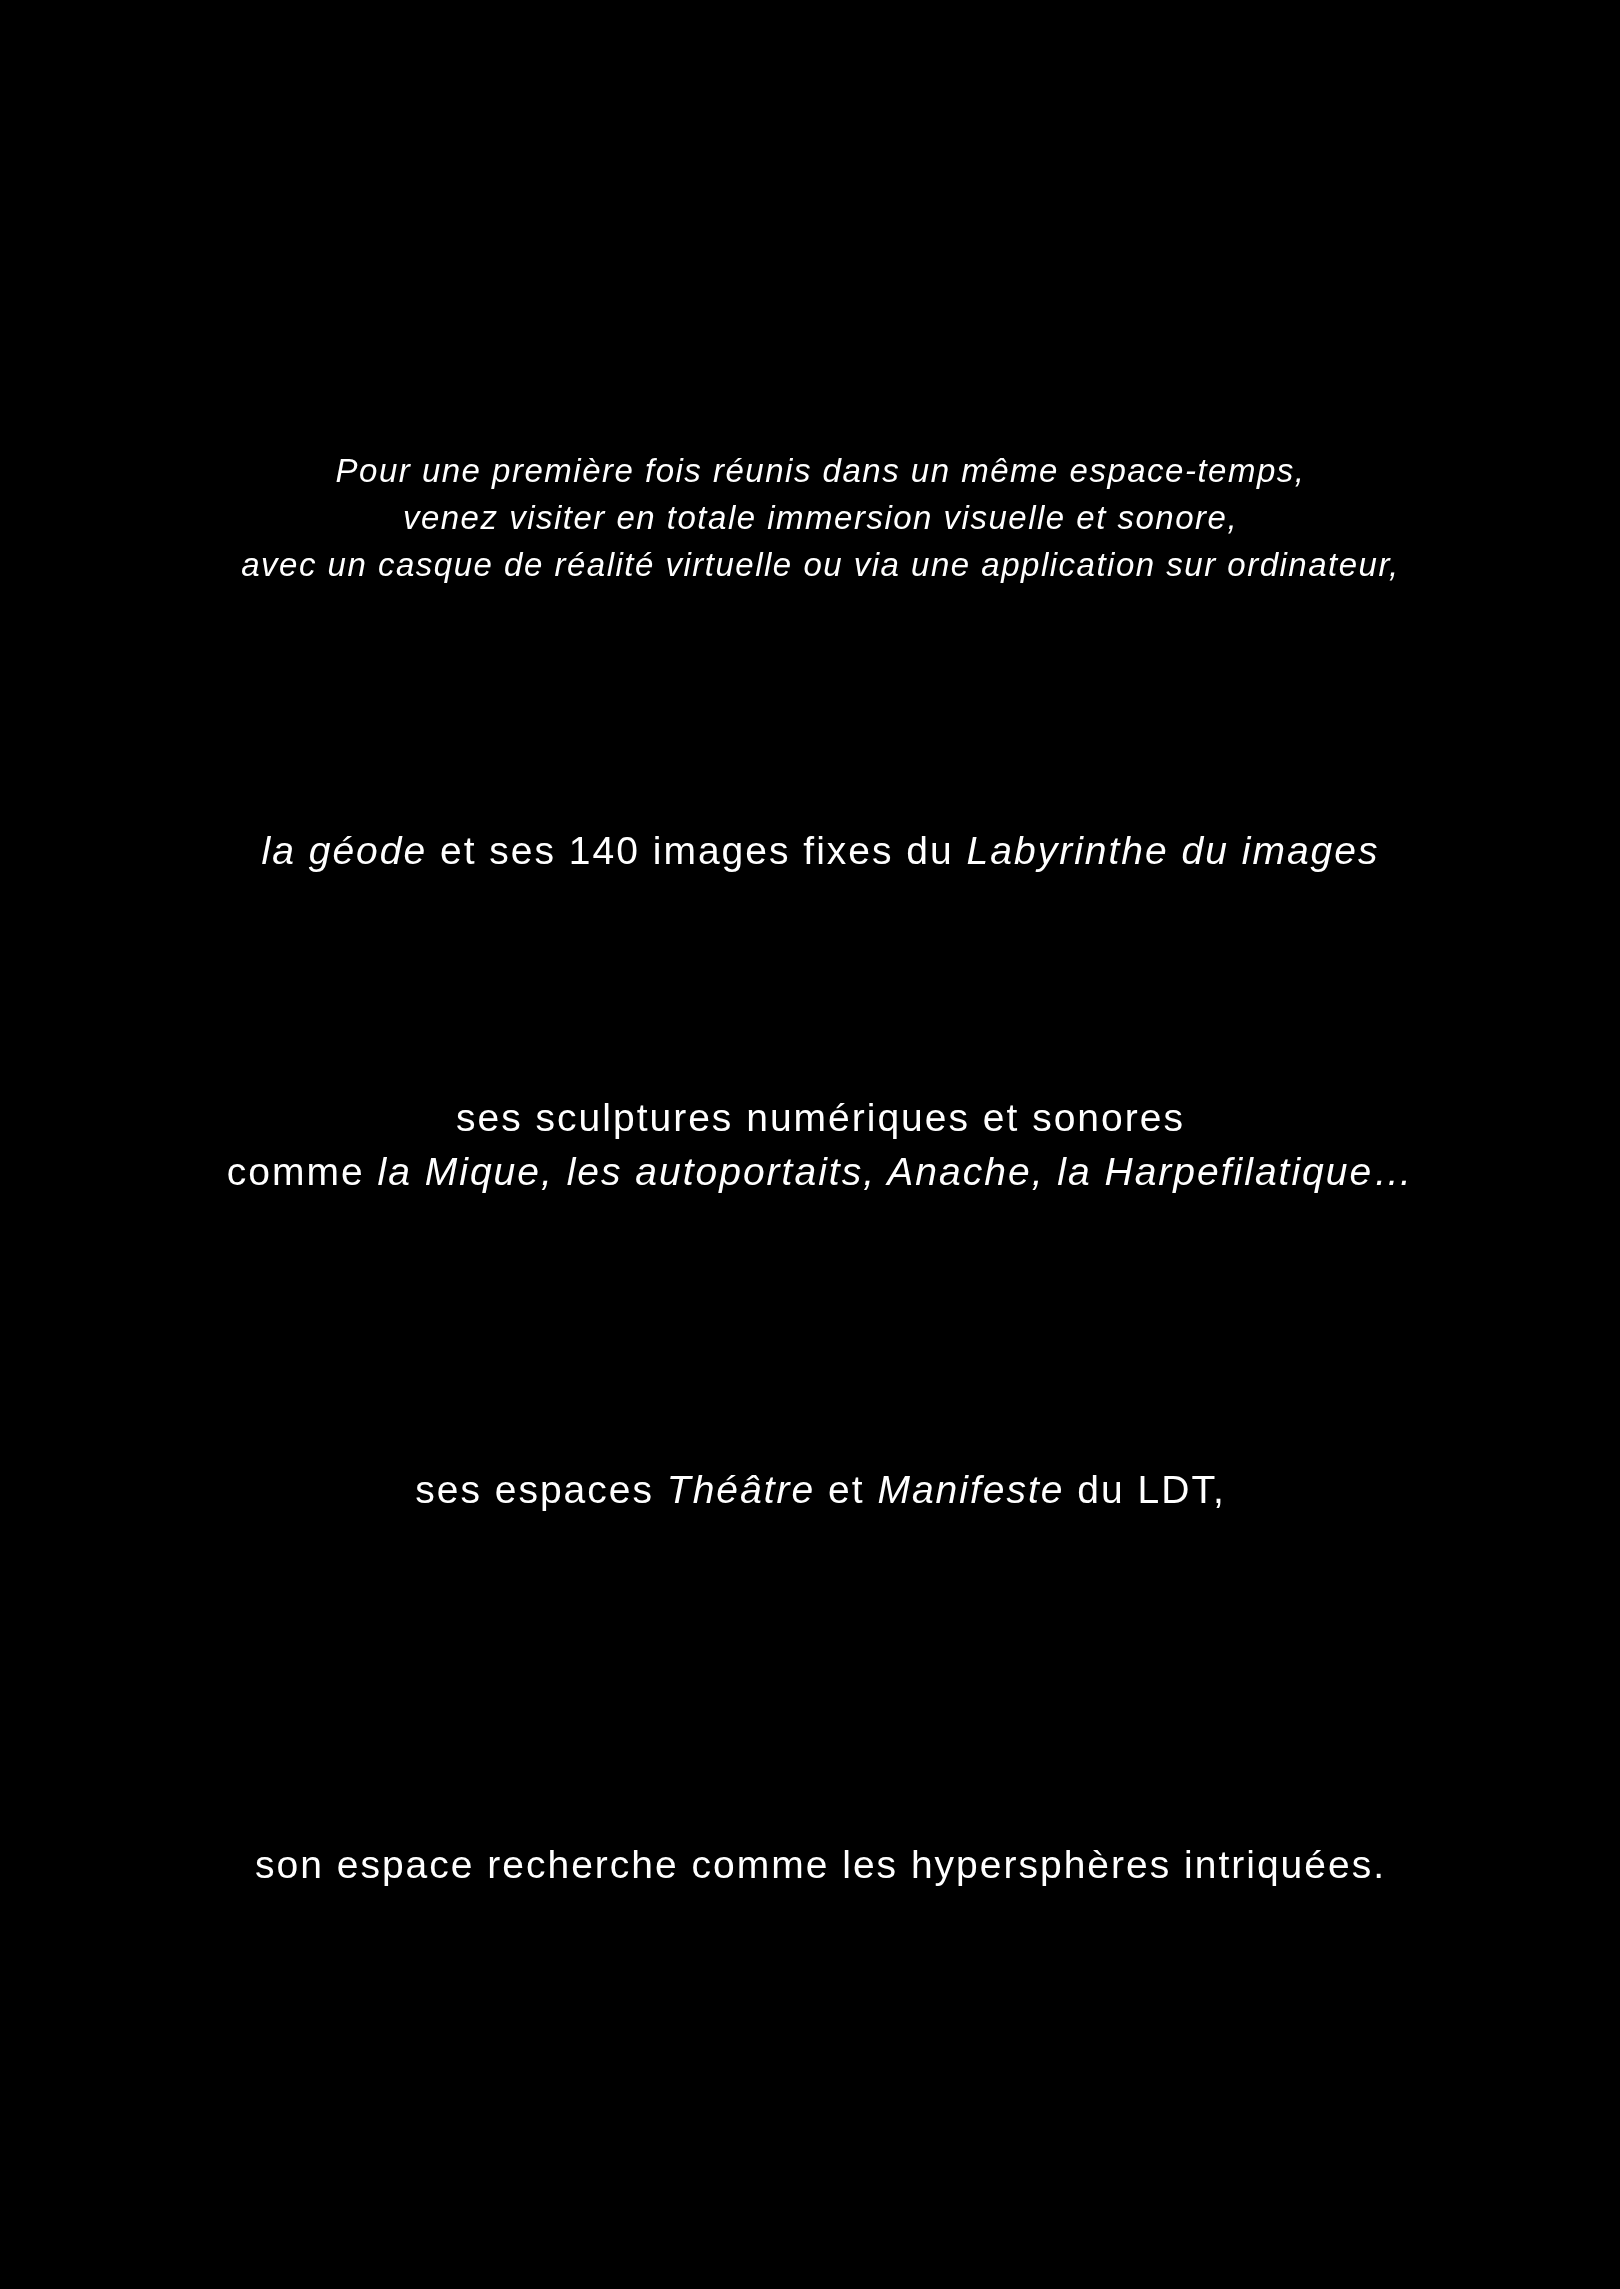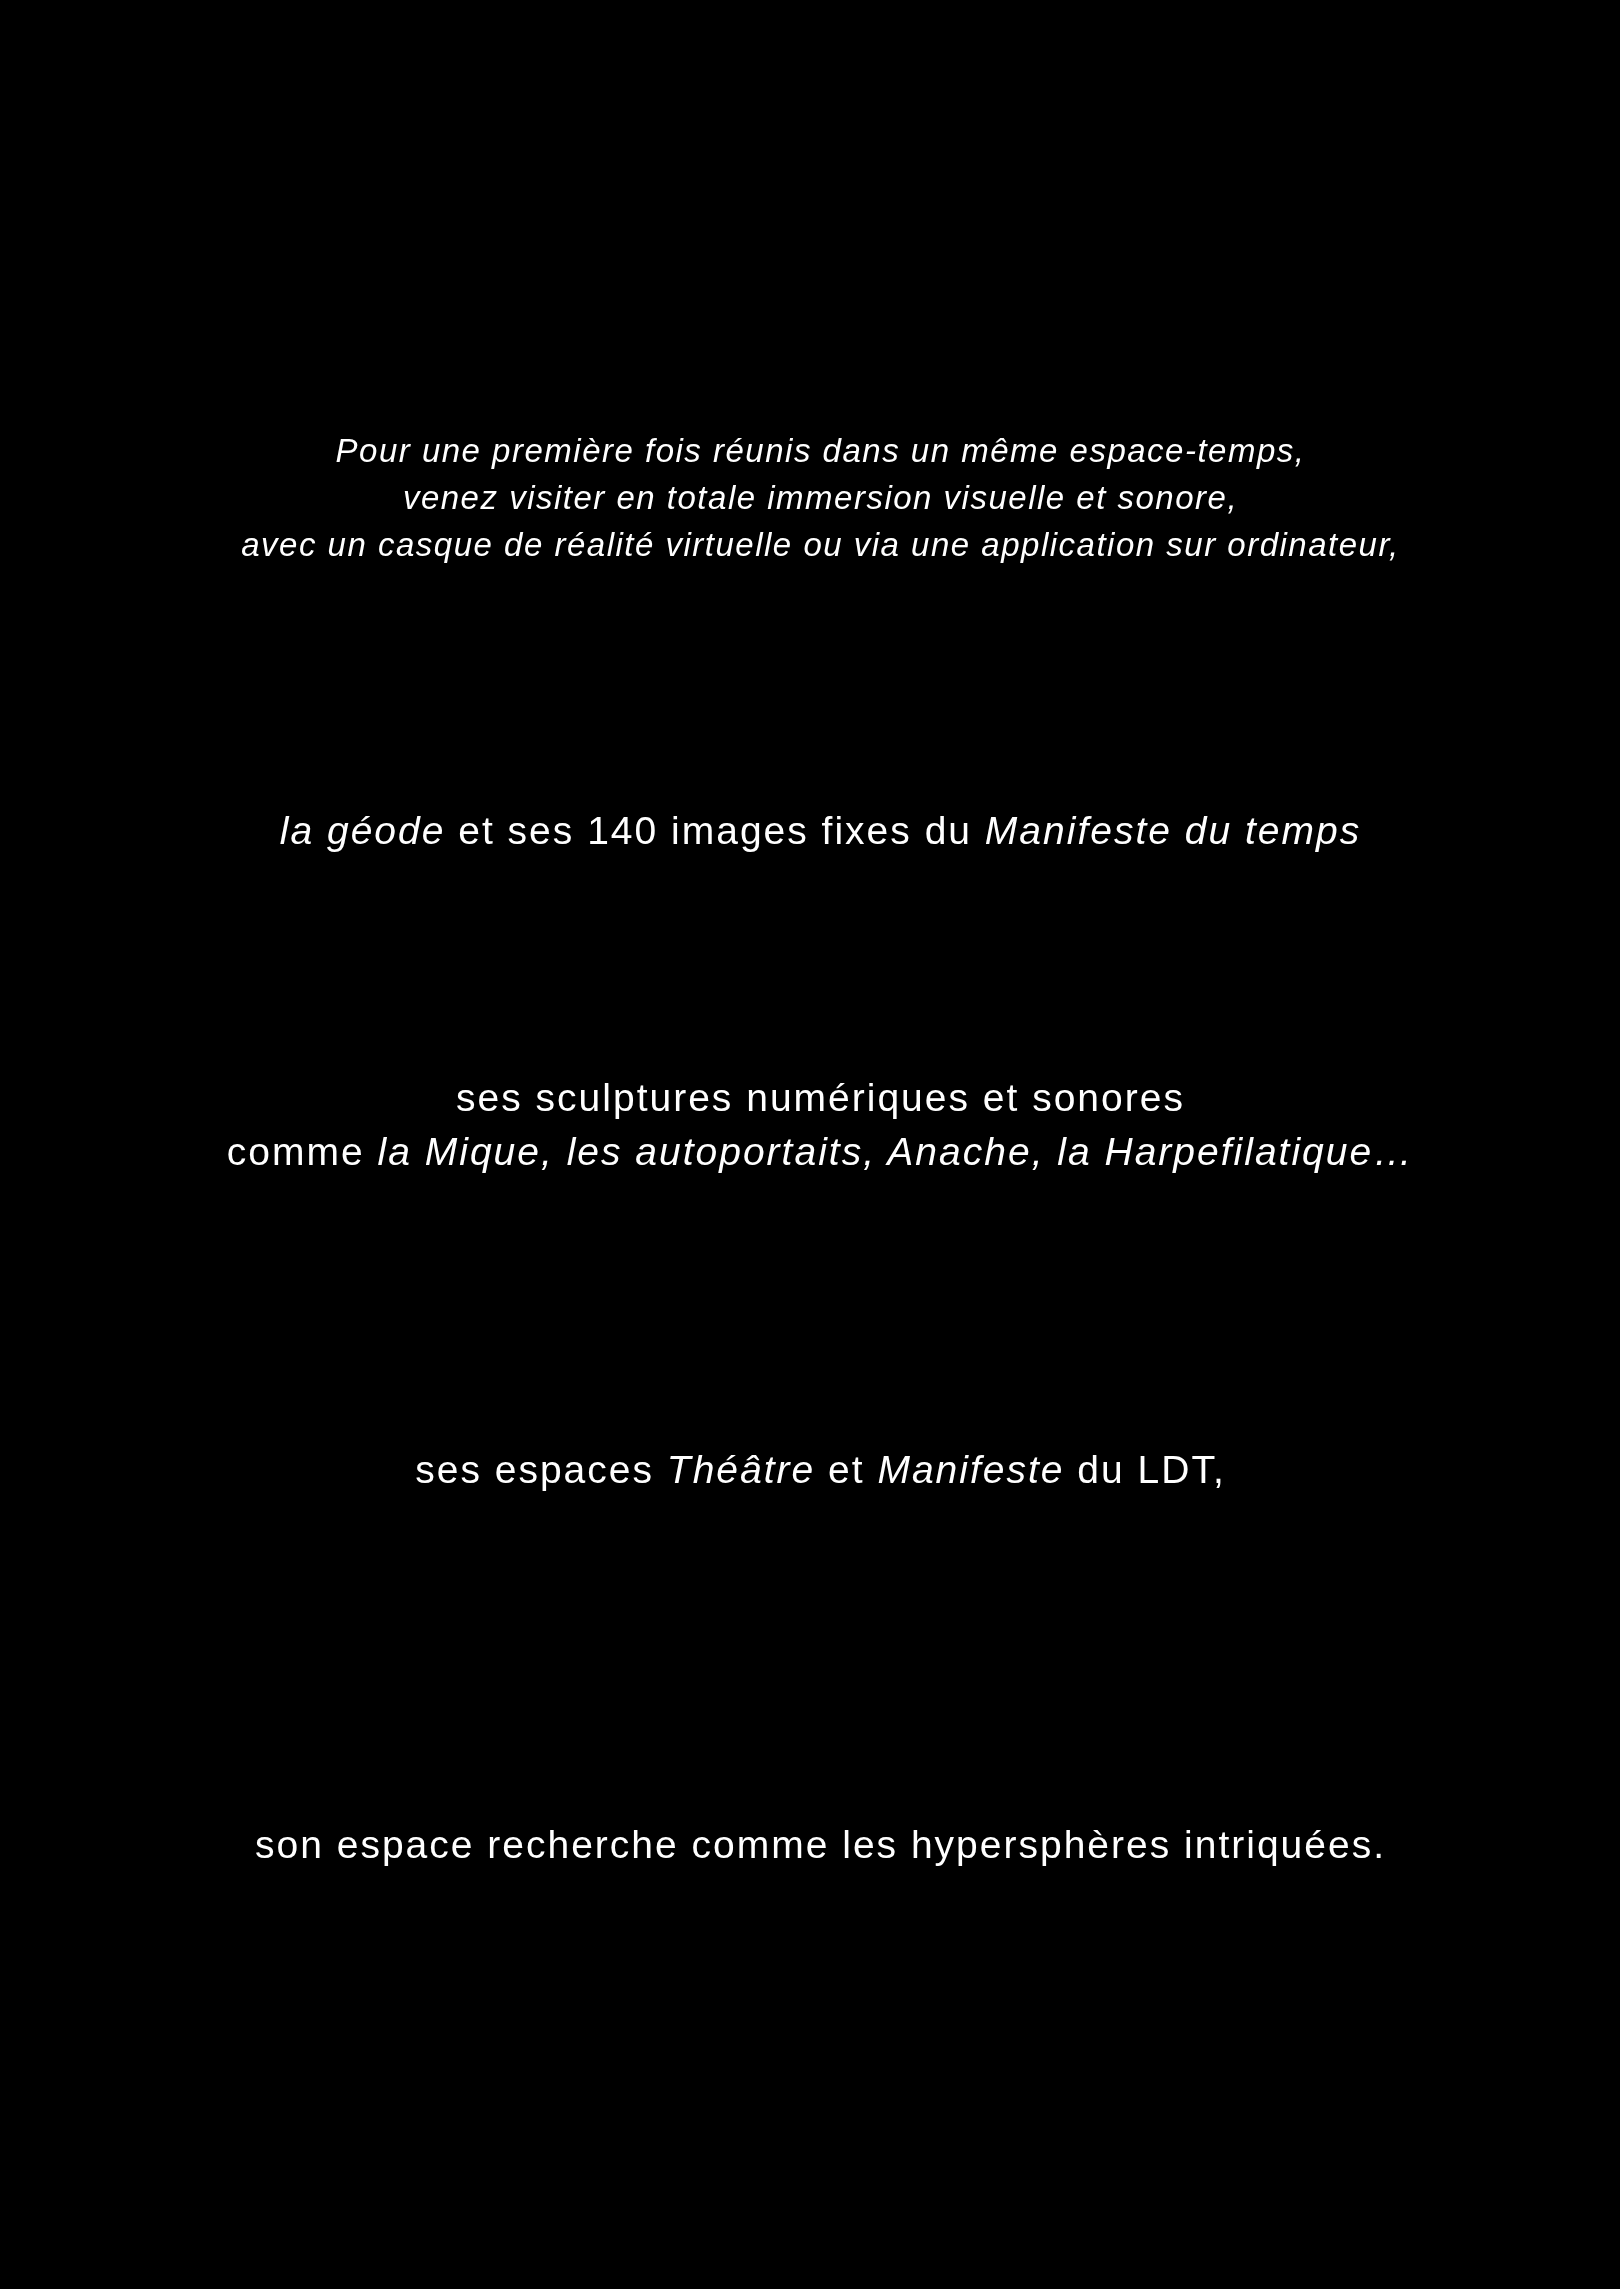--- a/index.html
+++ b/index.html
@@ -20,20 +20,21 @@
   }
   .line {
     position: absolute;
     left: 29px;
     right: 8px;
     text-align: center;
     font-size: 39px;
     line-height: 47px;
     letter-spacing: 2px;
     white-space: nowrap;
+    margin-top: 20px;
   }
   .line.intro {
     font-size: 33px;
     letter-spacing: 1.5px;
   }
   .it { font-style: italic; }
   .rg { font-style: normal; }
 </style>
 </head>
 <body>
@@ -46,21 +47,21 @@
 
   <div class="line intro" style="top:474px">
     <span class="it">venez visiter en totale immersion visuelle et sonore,</span>
   </div>
 
   <div class="line intro" style="top:521px">
     <span class="it">avec un casque de réalité virtuelle ou via une application sur ordinateur,</span>
   </div>
 
   <div class="line" style="top:807px">
-    <span class="it">la géode</span><span class="rg"> et ses 140 images fixes du </span><span class="it">Manifeste du temps</span>
+    <span class="it">la géode</span><span class="rg"> et ses 140 images fixes du </span><span class="it">Labyrinthe du images</span>
   </div>
 
 
   <div class="line" style="top:1074px">
     <span class="rg">ses sculptures numériques et sonores</span>
   </div>
 
   <div class="line" style="top:1128px">
     <span class="rg">comme </span><span class="it">la Mique, les autoportaits, Anache, la Harpefilatique…</span>
   </div>

